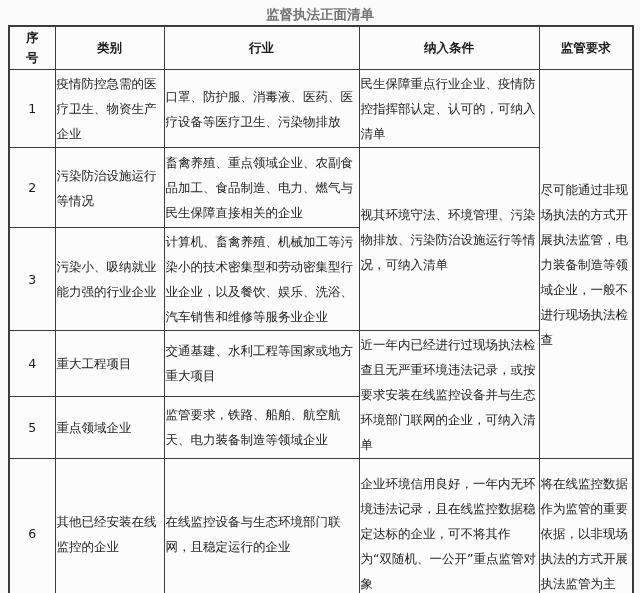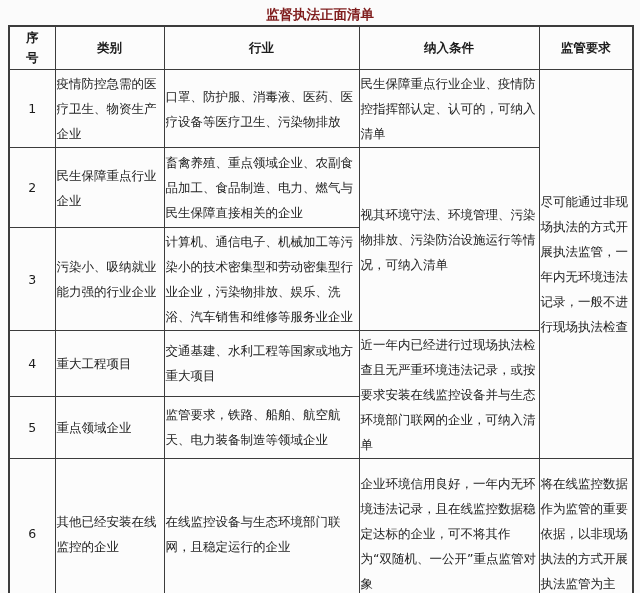--- a/index.html
+++ b/index.html
@@ -18,21 +18,21 @@
   }
   .doc-title {
     position: absolute;
     top: 4px;
     left: 0;
     width: 640px;
     text-align: center;
     font-size: 13.5px;
     font-weight: bold;
     line-height: 20px;
-    color: #7f1d1d;
+    color: #737373;
   }
   table.positive-list {
     position: absolute;
     top: 25px;
     left: 8px;
     width: 624px;
     border-collapse: collapse;
     table-layout: fixed;
     border: 2px solid #3c3c3c;
     font-size: 12.5px;
@@ -89,32 +89,32 @@
         <th>纳入条件</th>
         <th>监管要求</th>
       </tr>
     </thead>
     <tbody>
       <tr class="row-1">
         <td class="c-no">1</td>
         <td>疫情防控急需的医疗卫生、物资生产企业</td>
         <td>口罩、防护服、消毒液、医药、医疗设备等医疗卫生、污染物排放</td>
         <td>民生保障重点行业企业、疫情防控指挥部认定、认可的，可纳入清单</td>
-        <td rowspan="5">尽可能通过非现场执法的方式开展执法监管，一年内无环境违法记录，一般不进行现场执法检查</td>
+        <td rowspan="5">尽可能通过非现场执法的方式开展执法监管，电力装备制造等领域企业，一般不进行现场执法检查</td>
       </tr>
       <tr class="row-2">
         <td class="c-no">2</td>
-        <td>民生保障重点行业企业</td>
+        <td>污染防治设施运行等情况</td>
         <td>畜禽养殖、重点领域企业、农副食品加工、食品制造、电力、燃气与民生保障直接相关的企业</td>
         <td rowspan="2">视其环境守法、环境管理、污染物排放、污染防治设施运行等情况，可纳入清单</td>
       </tr>
       <tr class="row-3">
         <td class="c-no">3</td>
         <td>污染小、吸纳就业能力强的行业企业</td>
-        <td>计算机、通信电子、机械加工等污染小的技术密集型和劳动密集型行业企业，污染物排放、娱乐、洗浴、汽车销售和维修等服务业企业</td>
+        <td>计算机、畜禽养殖、机械加工等污染小的技术密集型和劳动密集型行业企业，以及餐饮、娱乐、洗浴、汽车销售和维修等服务业企业</td>
       </tr>
       <tr class="row-4">
         <td class="c-no">4</td>
         <td>重大工程项目</td>
         <td>交通基建、水利工程等国家或地方重大项目</td>
         <td rowspan="2">近一年内已经进行过现场执法检查且无严重环境违法记录，或按要求安装在线监控设备并与生态环境部门联网的企业，可纳入清单</td>
       </tr>
       <tr class="row-5">
         <td class="c-no">5</td>
         <td>重点领域企业</td>

